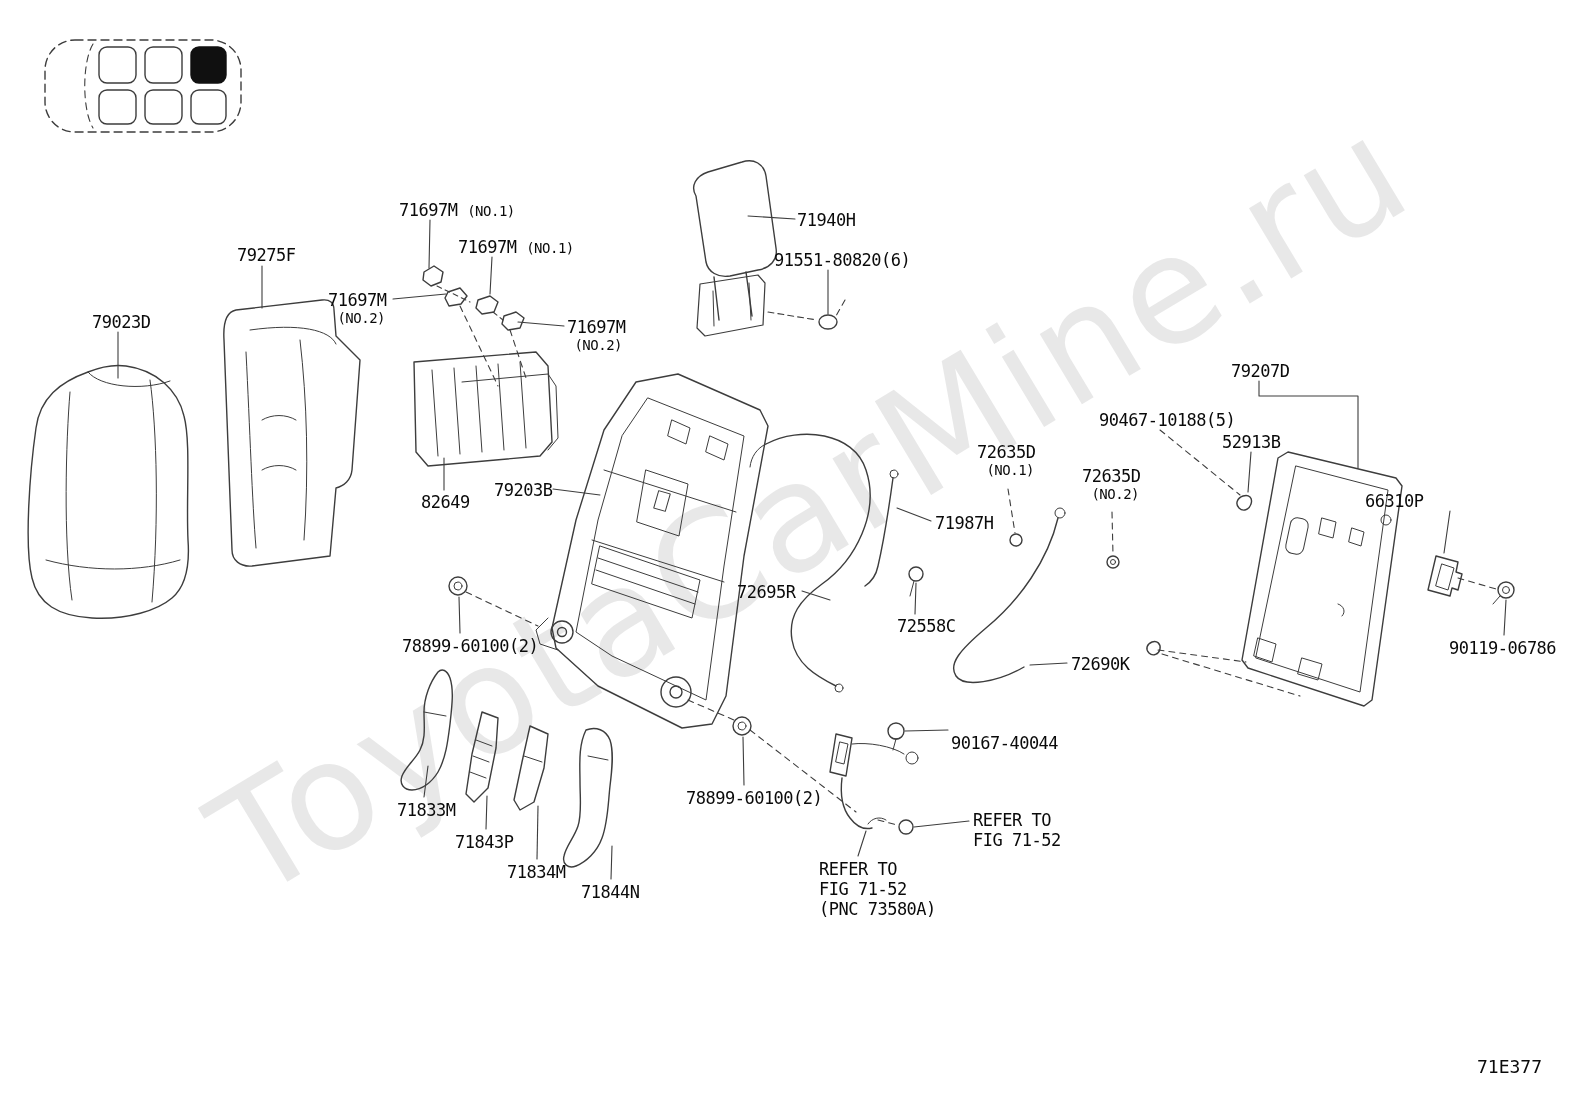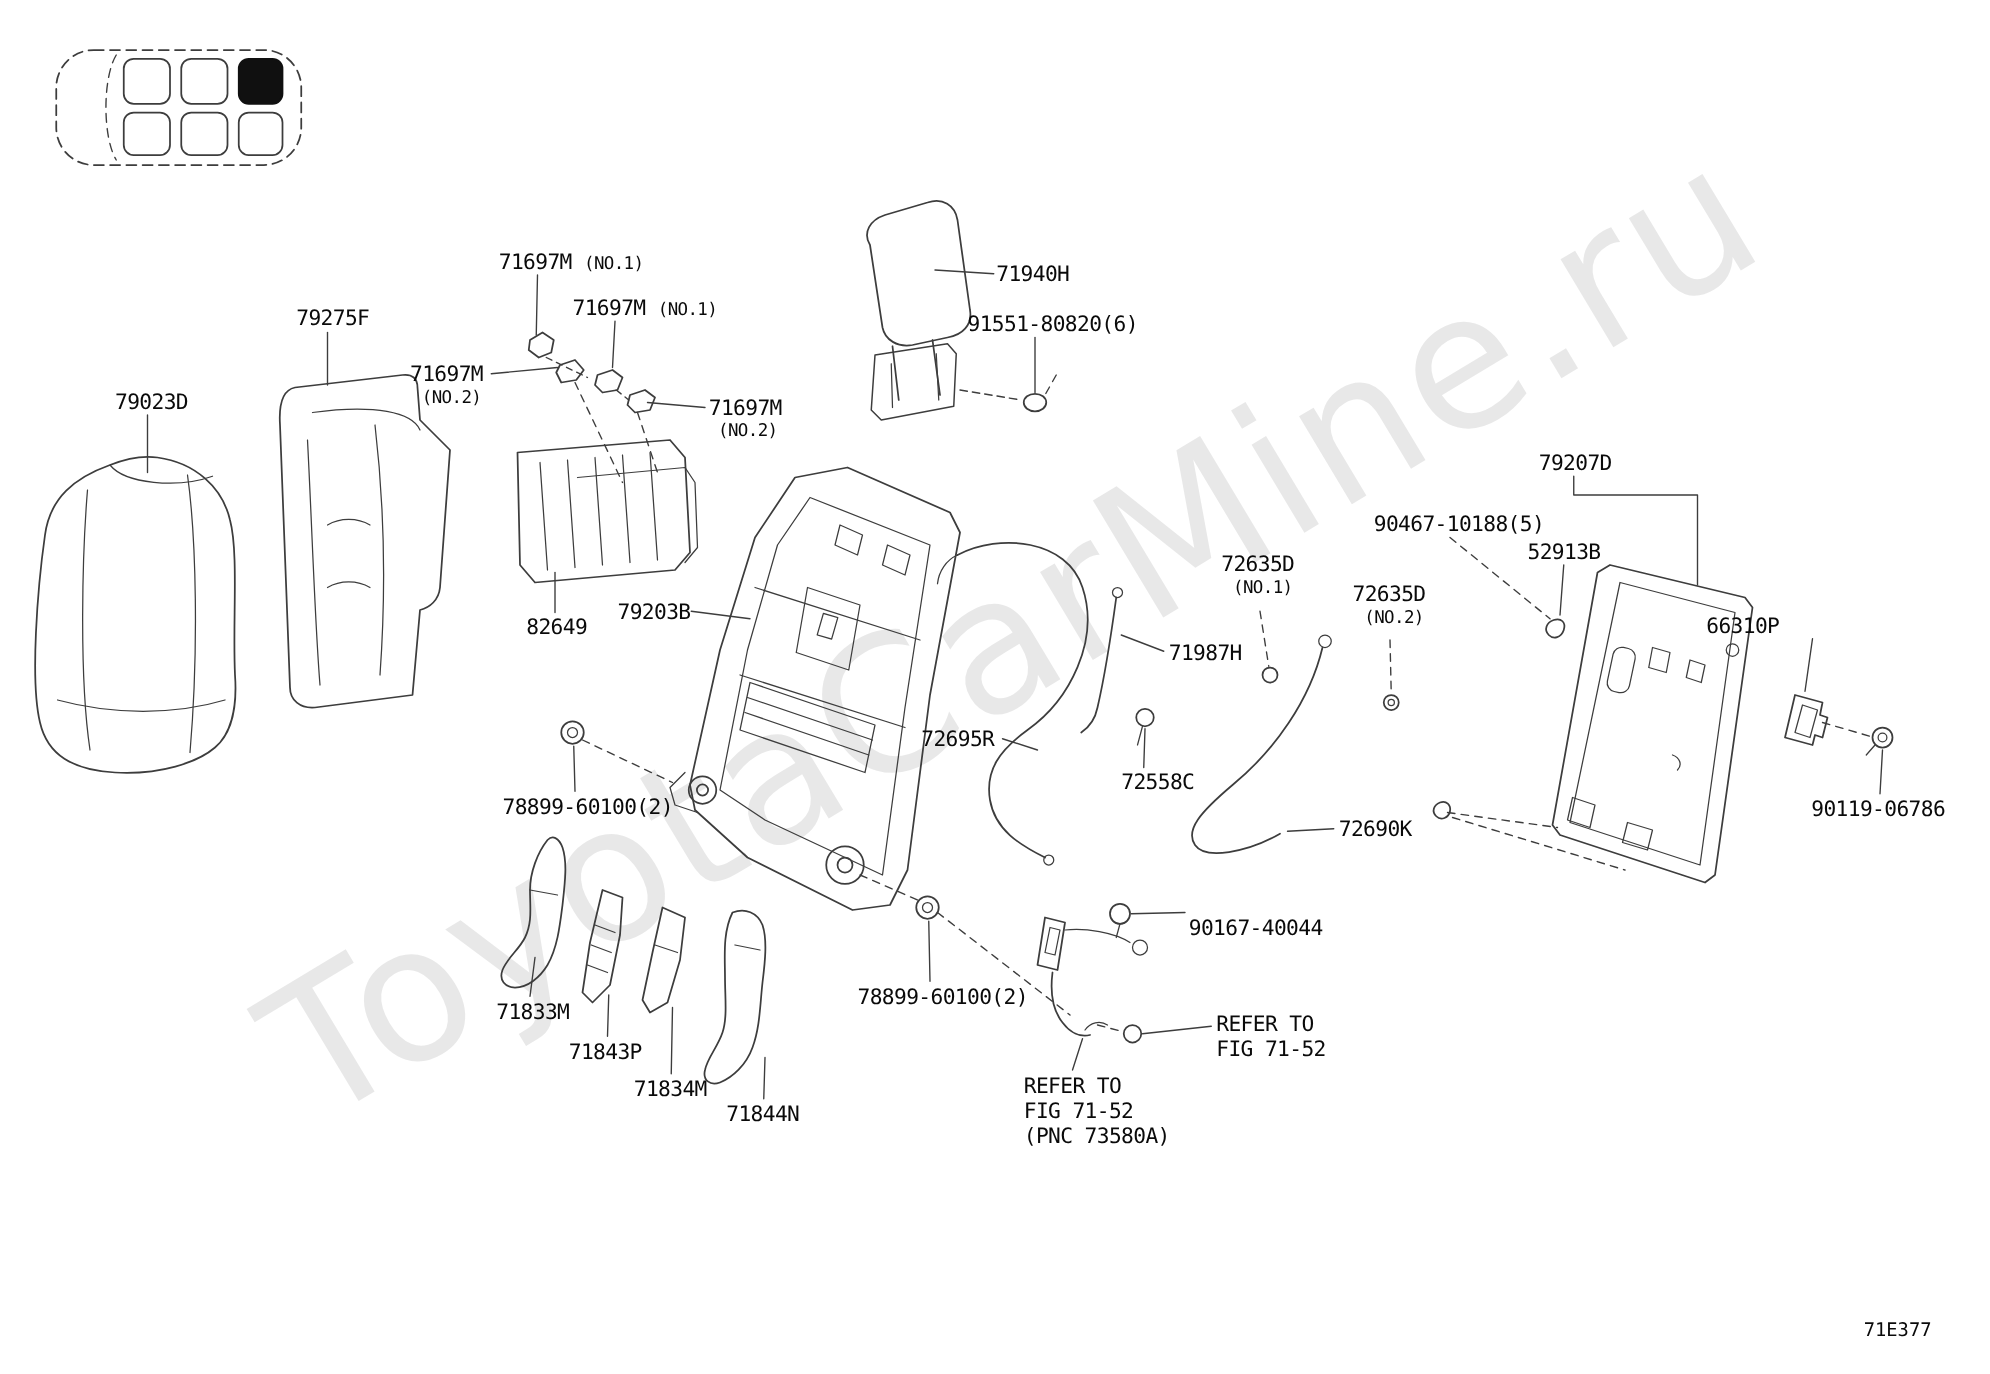--- a/index.html
+++ b/index.html
@@ -15,21 +15,21 @@
     color:rgba(110,110,110,0.16);
     transform:rotate(-31deg);
     pointer-events:none; z-index:1;
   }
   svg.art { position:absolute; left:0; top:0; z-index:2; }
   .lbl {
     position:absolute; z-index:3; white-space:nowrap;
     font-size:17px; letter-spacing:-0.5px; line-height:1.18; color:#0a0a0a;
   }
   .lbl .sub { font-size:14px;text-align:center; }
-  .lbl.code { font-size:15px; letter-spacing:0;margin-left:14px; }
+  .lbl.code { font-size:18px; letter-spacing:0; }
 </style>
 </head>
 <body>
 
 <div class="page">
 
   <div class="watermark">ToyotaCarMine.ru</div>
 
   <svg class="art" width="1592" height="1099" viewBox="0 0 1592 1099">
     <g stroke="#3d3d3d" fill="none" stroke-width="1.4" stroke-linecap="round" stroke-linejoin="round">

